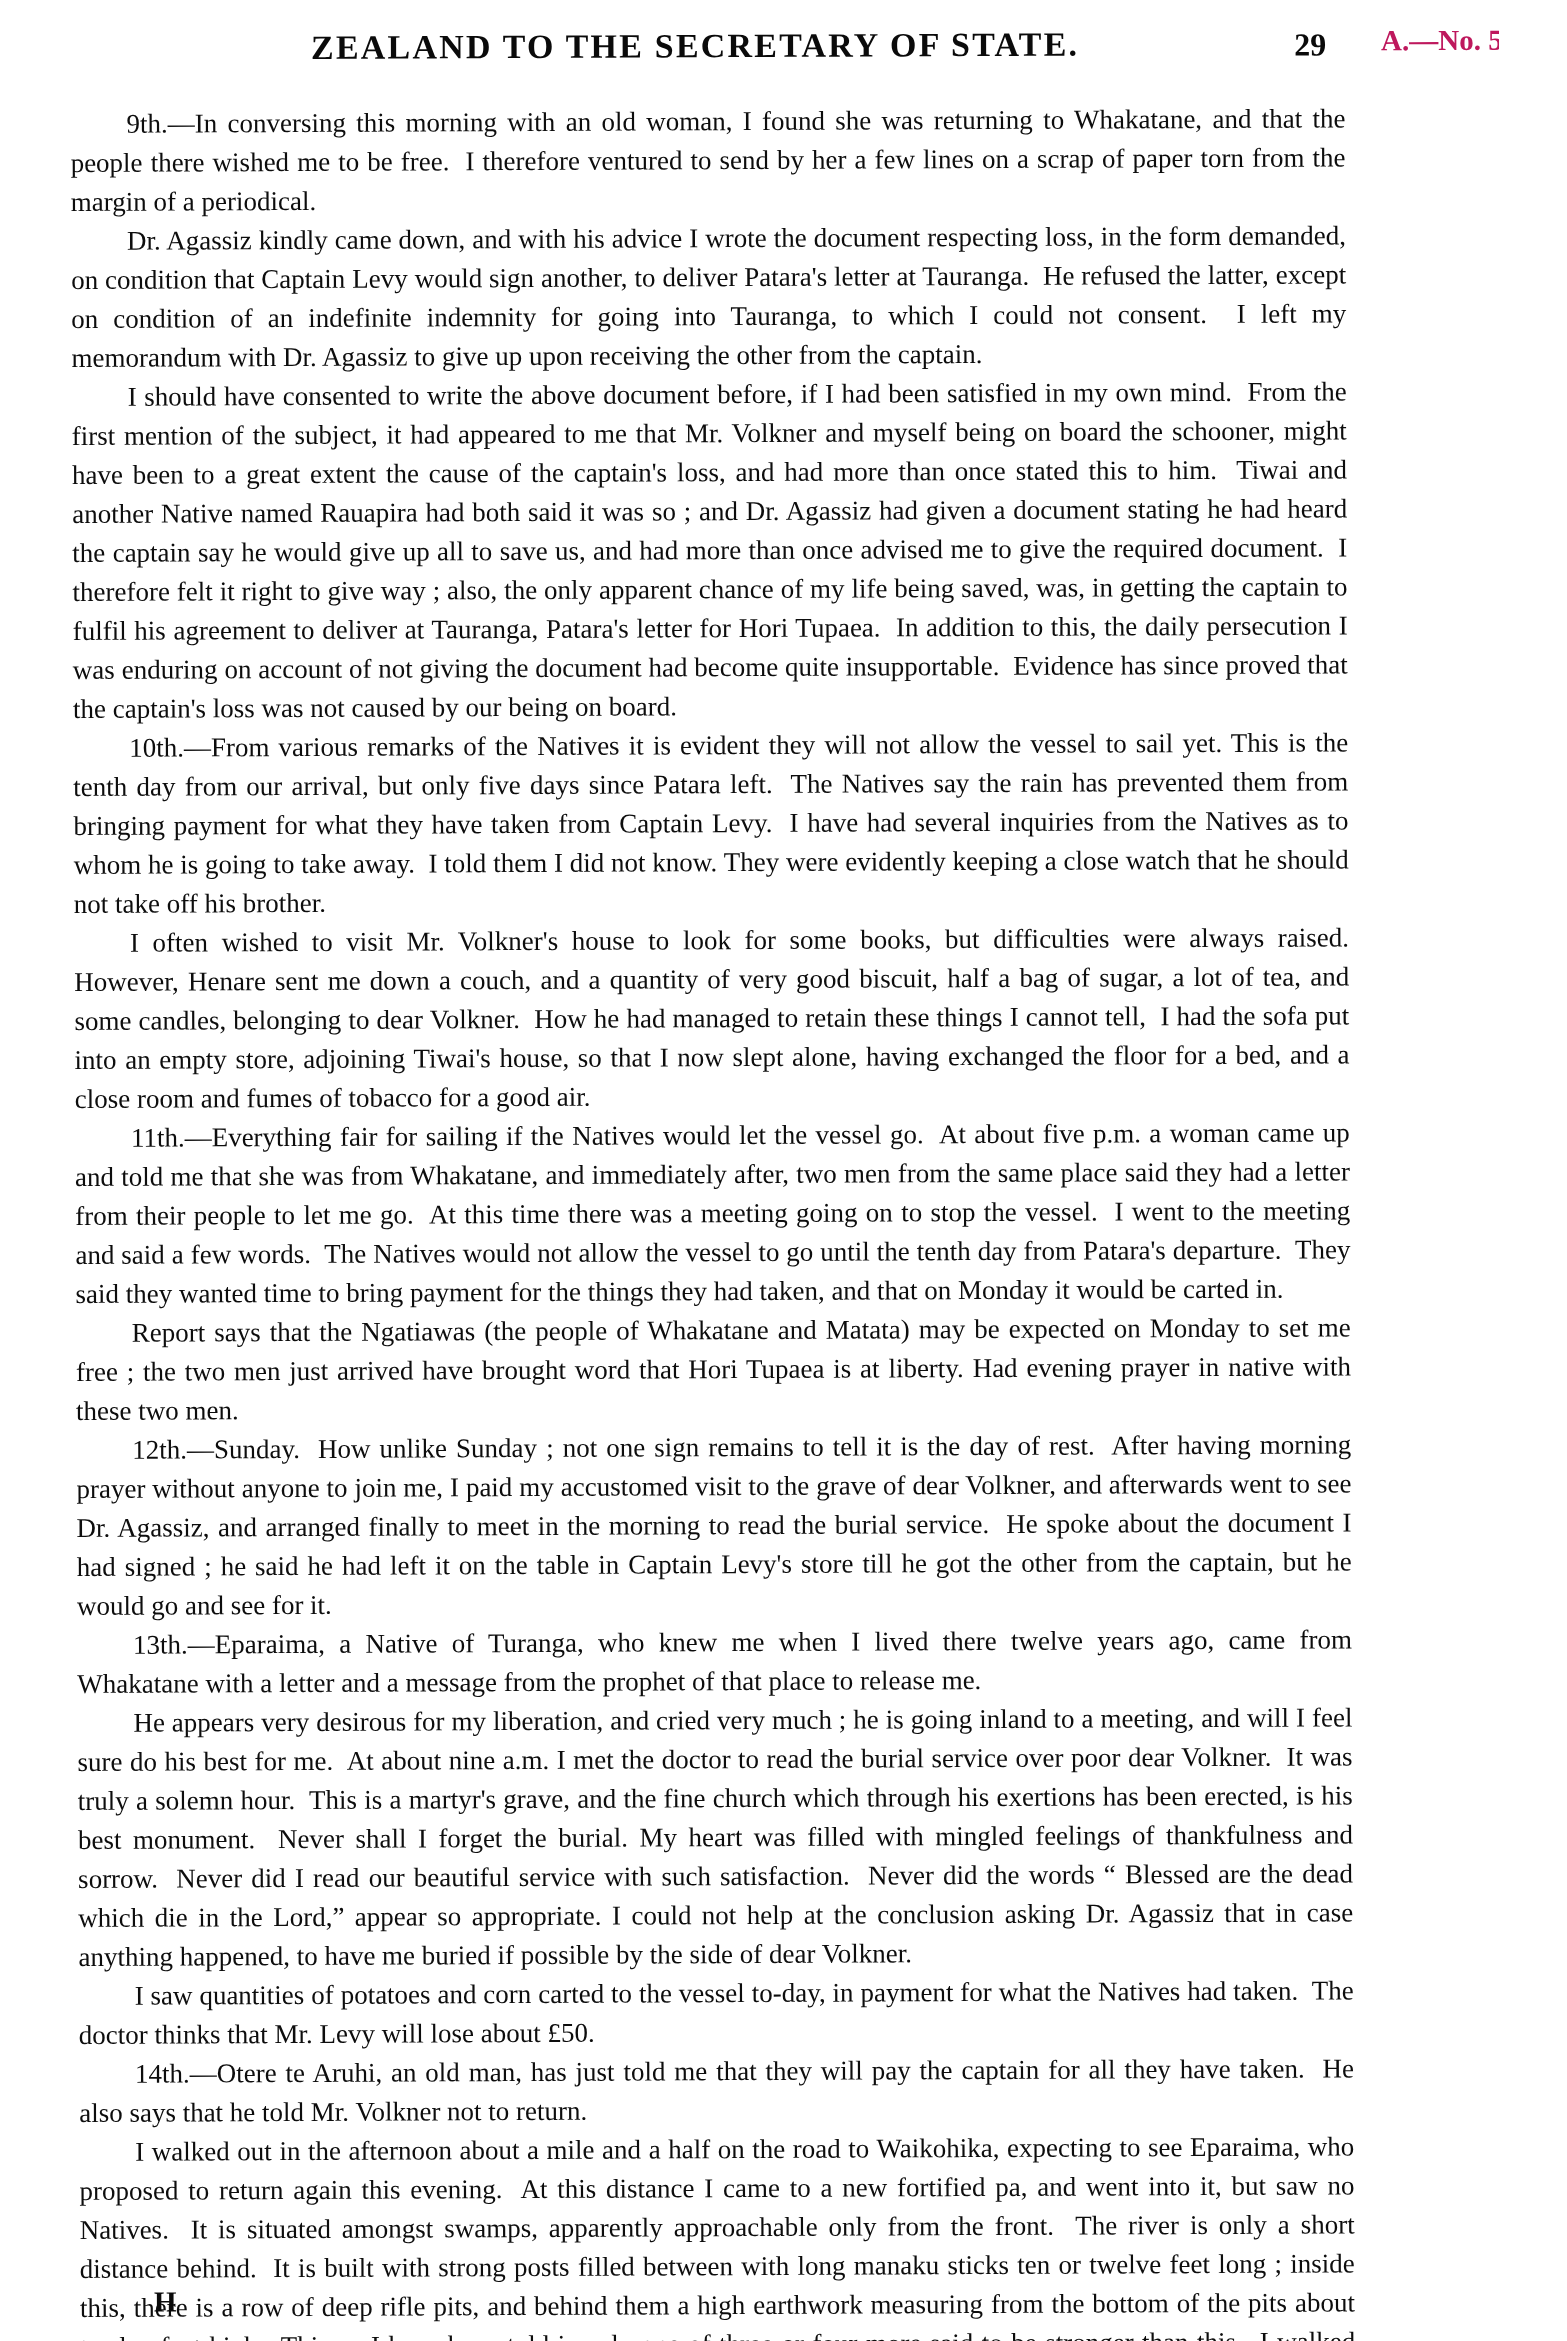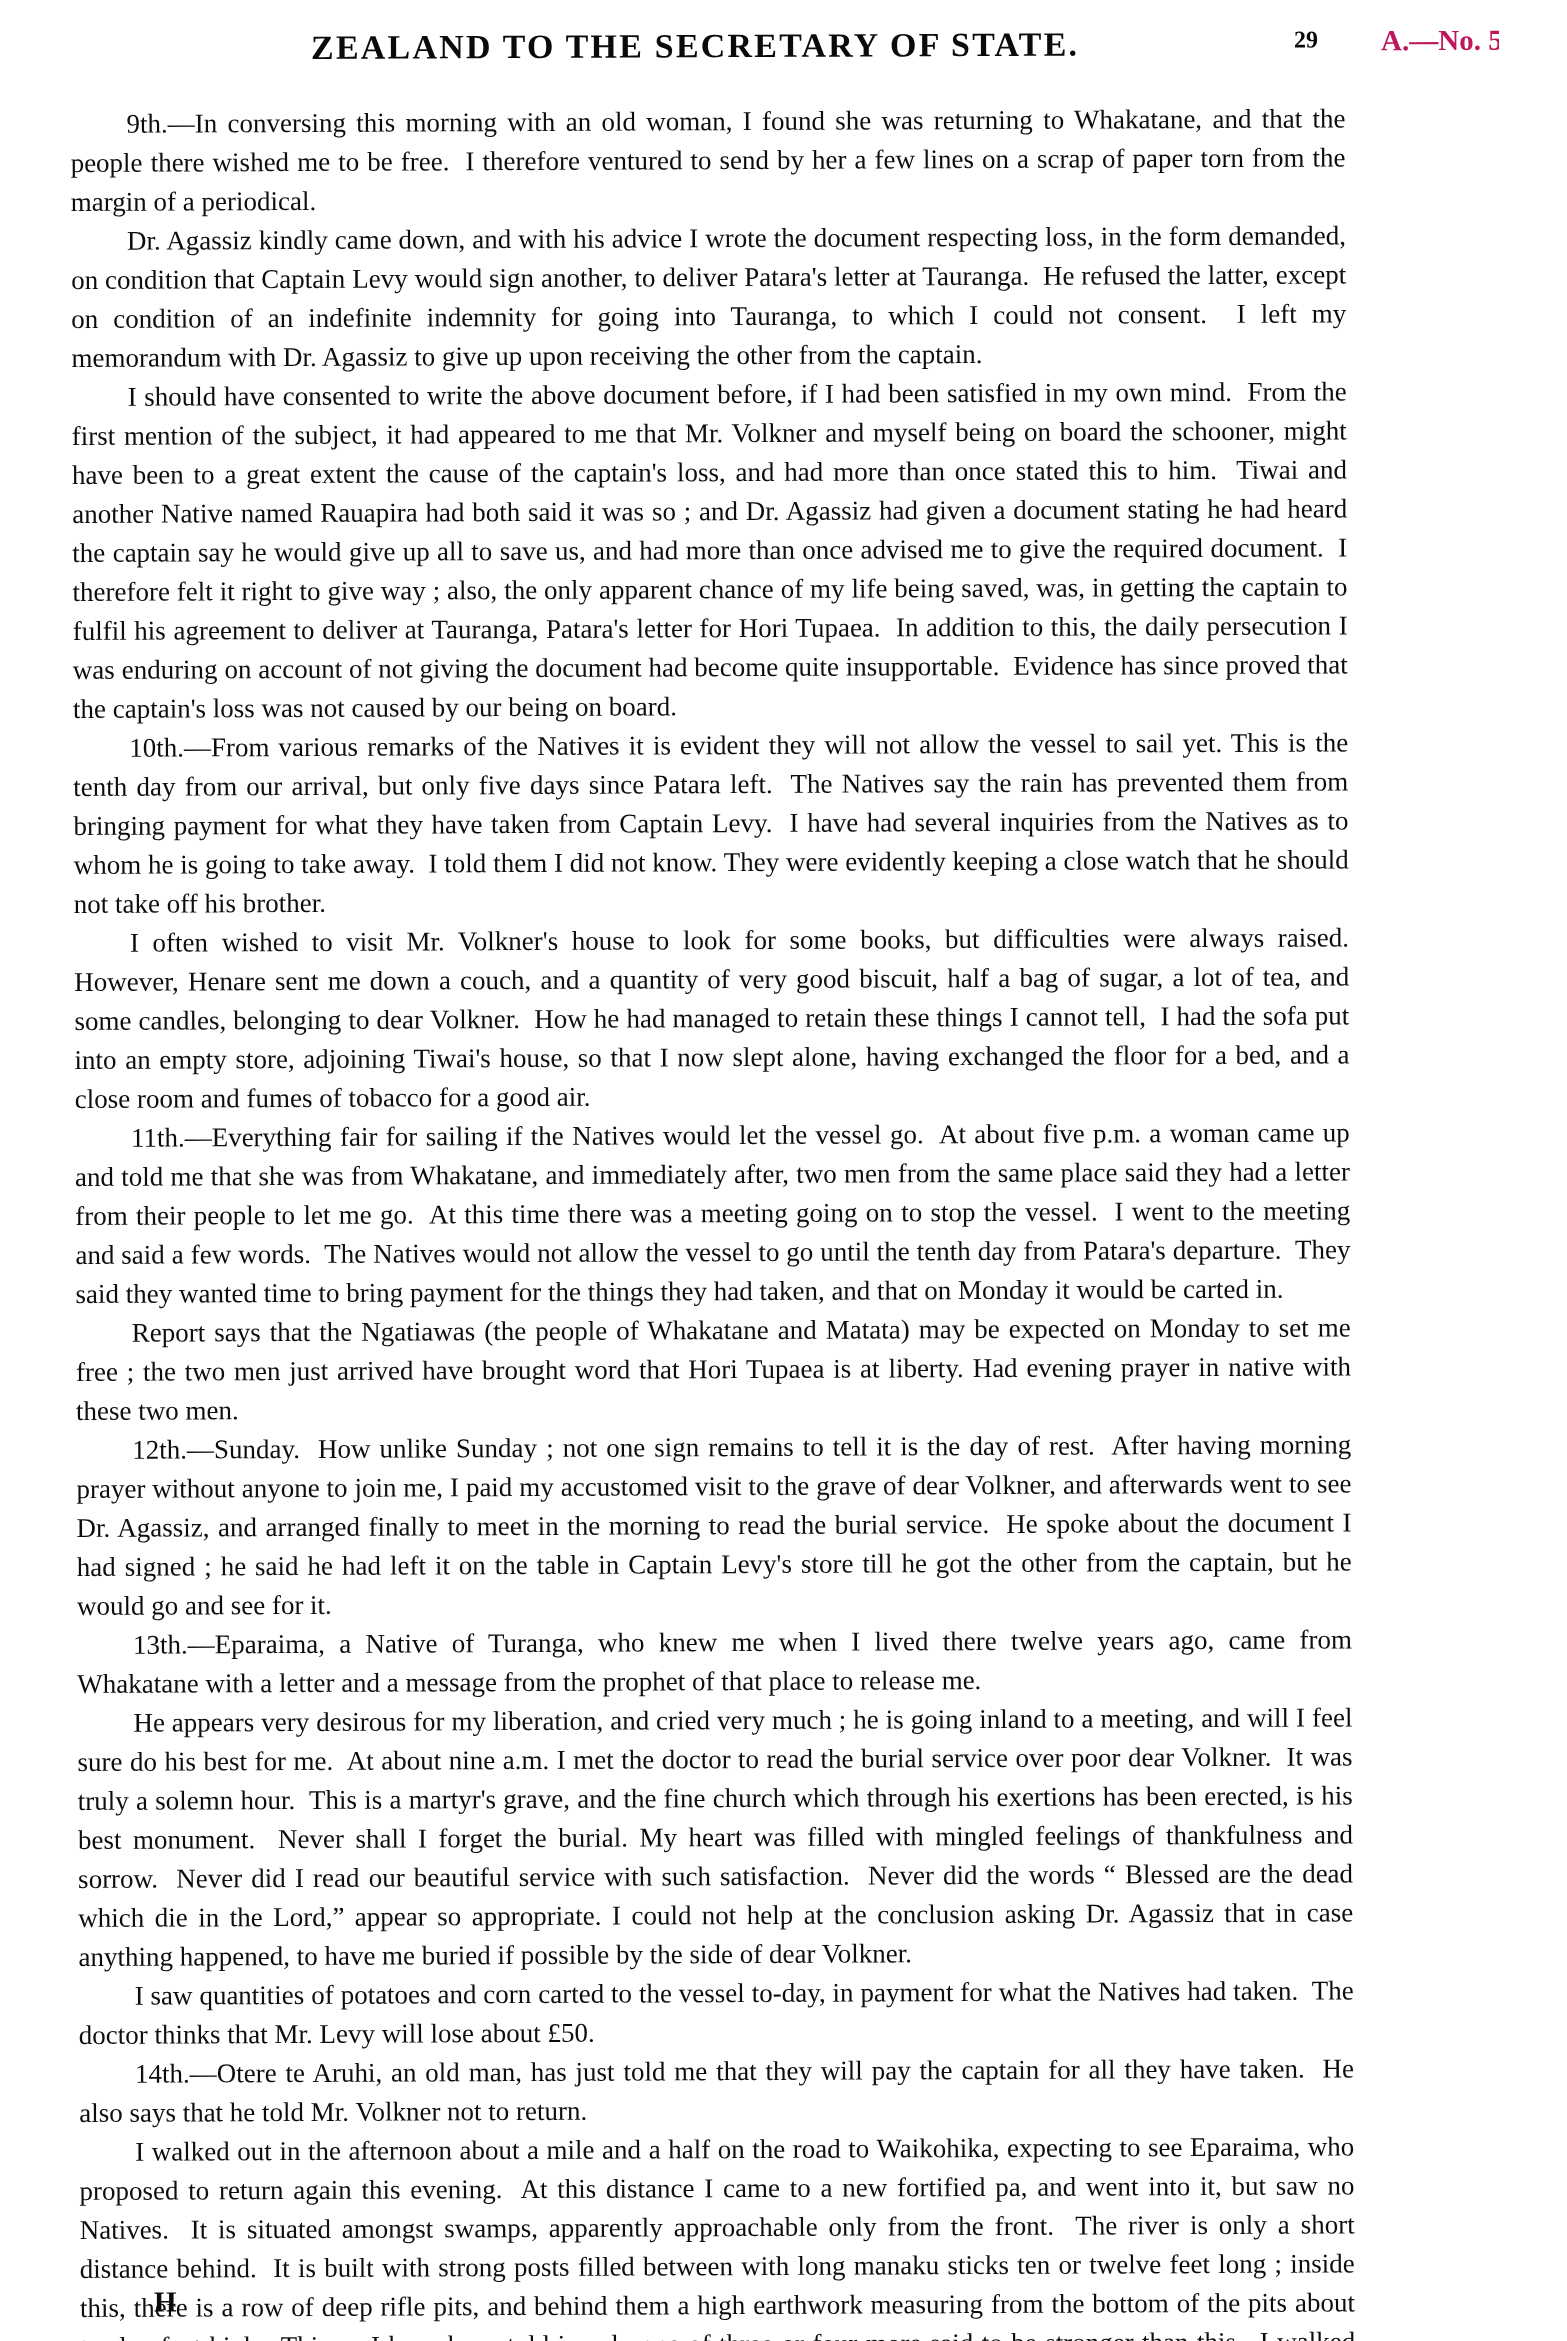--- a/index.html
+++ b/index.html
@@ -38,21 +38,21 @@
     font-weight: bold;
     font-size: 34px;
     letter-spacing: 2.2px;
     color: #0a0a0a;
   }
   .page-number {
     position: absolute;
     left: 1299px;
     top: 16px;
     font-weight: bold;
-    font-size: 24px;
+    font-size: 32px;
     color: #0a0a0a;
     text-align: center;
   }
   .paper-number {
     position: absolute;
     left: 1386px;
     top: 14.3px;
     font-weight: bold;
     font-size: 29px;
     white-space: nowrap;

